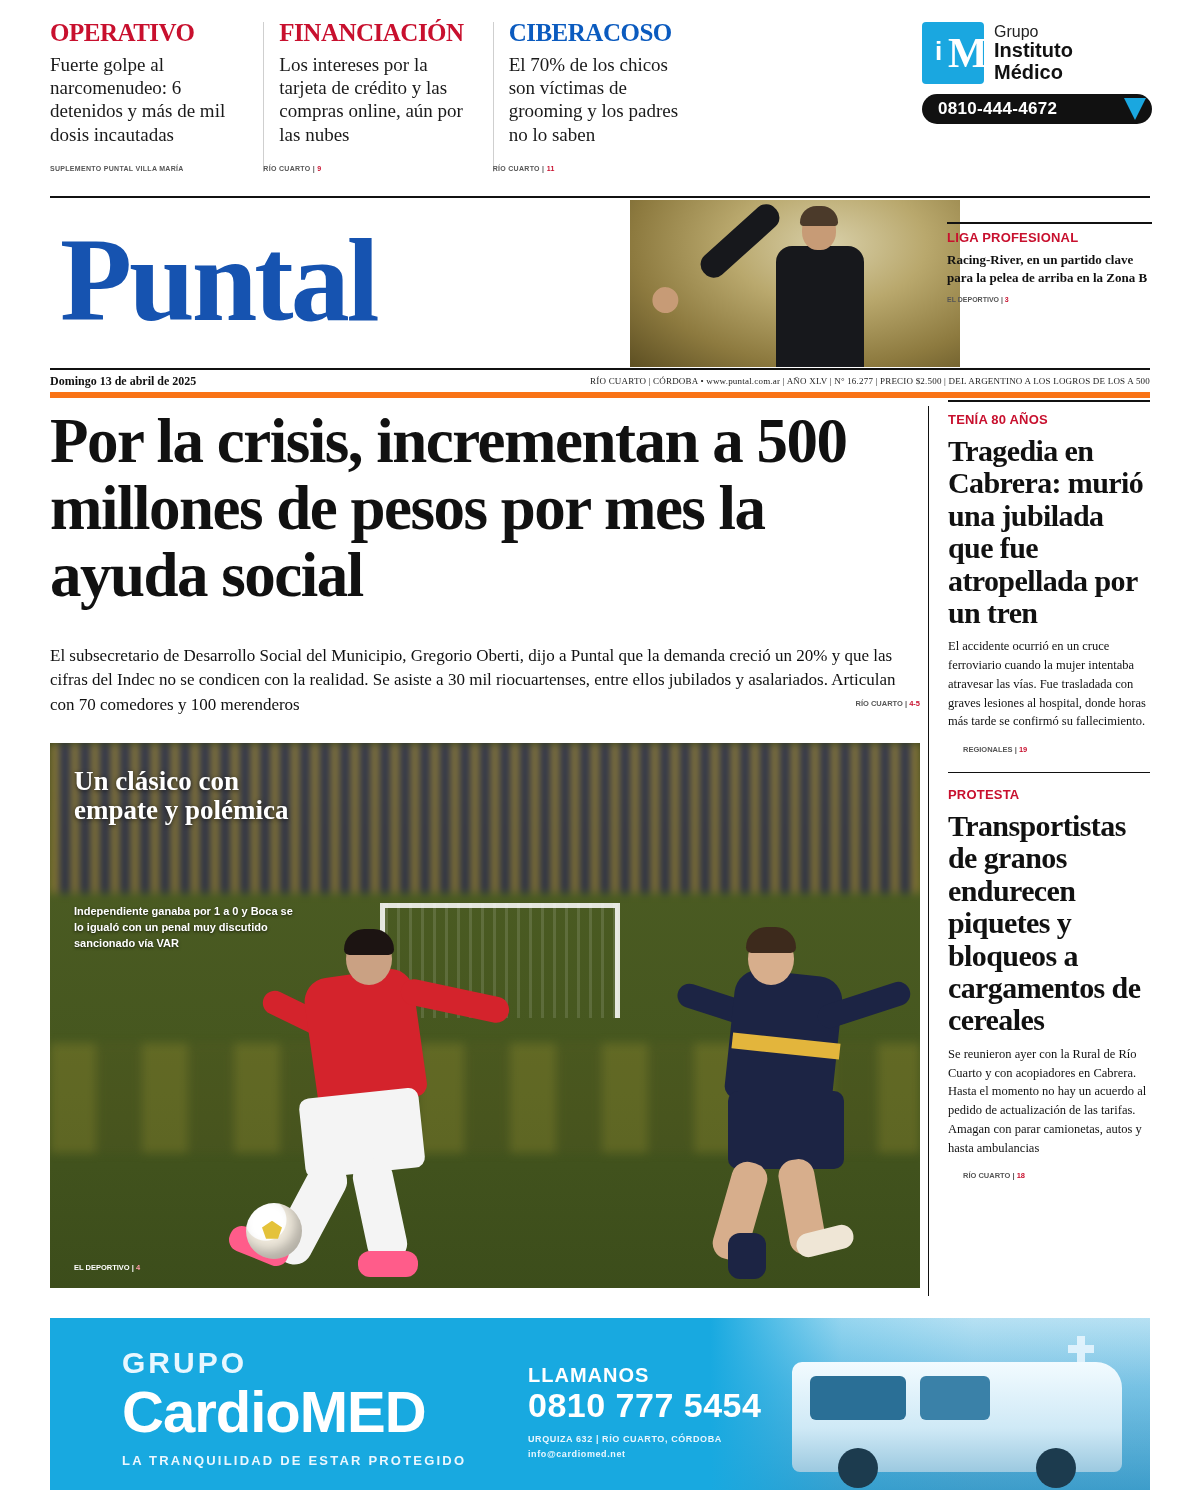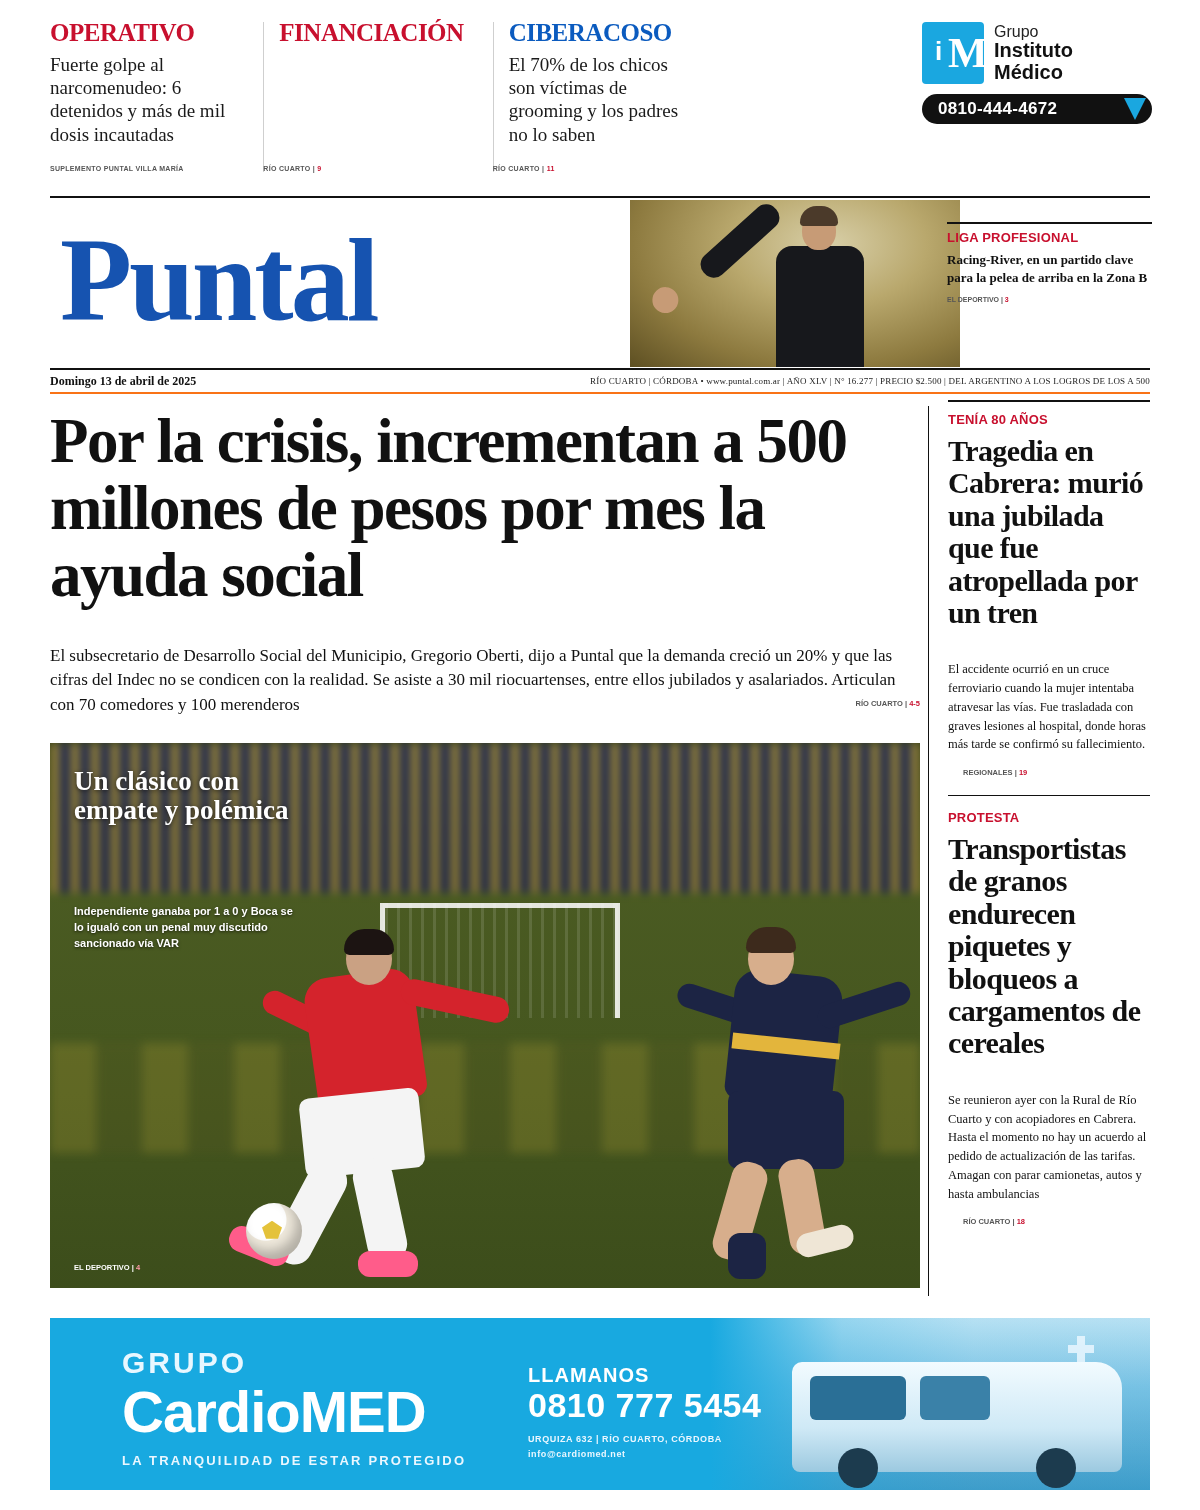--- a/index.html
+++ b/index.html
@@ -254,21 +254,21 @@
     width: 205px; height: 2px;
     background: #111;
   }
 
   
   .dateline {
     position: absolute;
     left: 50px; top: 368px;
     width: 1100px;
     border-top: 2px solid #111;
-    border-bottom: 2px solid #f97316;
+    border-bottom: 6px solid #f97316;
     height: 22px;
     display: flex;
     align-items: center;
     justify-content: space-between;
   }
   .dateline .date {
     font-family: "Liberation Serif", serif;
     font-weight: bold;
     font-size: 12px;
     color: #111;
@@ -534,21 +534,21 @@
   .r-head {
     font-family: "Liberation Serif", serif;
     font-weight: bold;
     font-size: 30px;
     line-height: 1.08;
     letter-spacing: -0.6px;
     color: #111;
     margin: 8px 0 0 0;
   }
   .r-body {
-    margin-top: 31px;
+    margin-top: 8px;
     font-family: "Liberation Serif", serif;
     font-size: 12.5px;
     line-height: 1.5;
     color: #111;
   }
   .r-source {
     margin-top: 14px;
     font-family: "Liberation Sans", sans-serif;
     font-size: 7.5px;
     font-weight: bold;
@@ -688,20 +688,21 @@
         <div class="teaser-kicker">OPERATIVO</div>
         <div class="teaser-text">Fuerte golpe al narcomenudeo: 6 detenidos y más de mil dosis incautadas</div>
         <div class="teaser-source">
           <span>SUPLEMENTO PUNTAL VILLA MARÍA</span>
           <span class="pg"></span>
         </div>
       </div>
 
       <div class="teaser">
         <div class="teaser-kicker">FINANCIACIÓN</div>
+        <div class="teaser-text">Los intereses por la tarjeta de crédito y las compras online, aún por las nubes</div>
         <div class="teaser-source">
           <span>RÍO CUARTO |</span>
           <span class="pg">9</span>
         </div>
       </div>
 
       <div class="teaser">
         <div class="teaser-kicker blue">CIBERACOSO</div>
         <div class="teaser-text">El 70% de los chicos son víctimas de grooming y los padres no lo saben</div>
         <div class="teaser-source">

